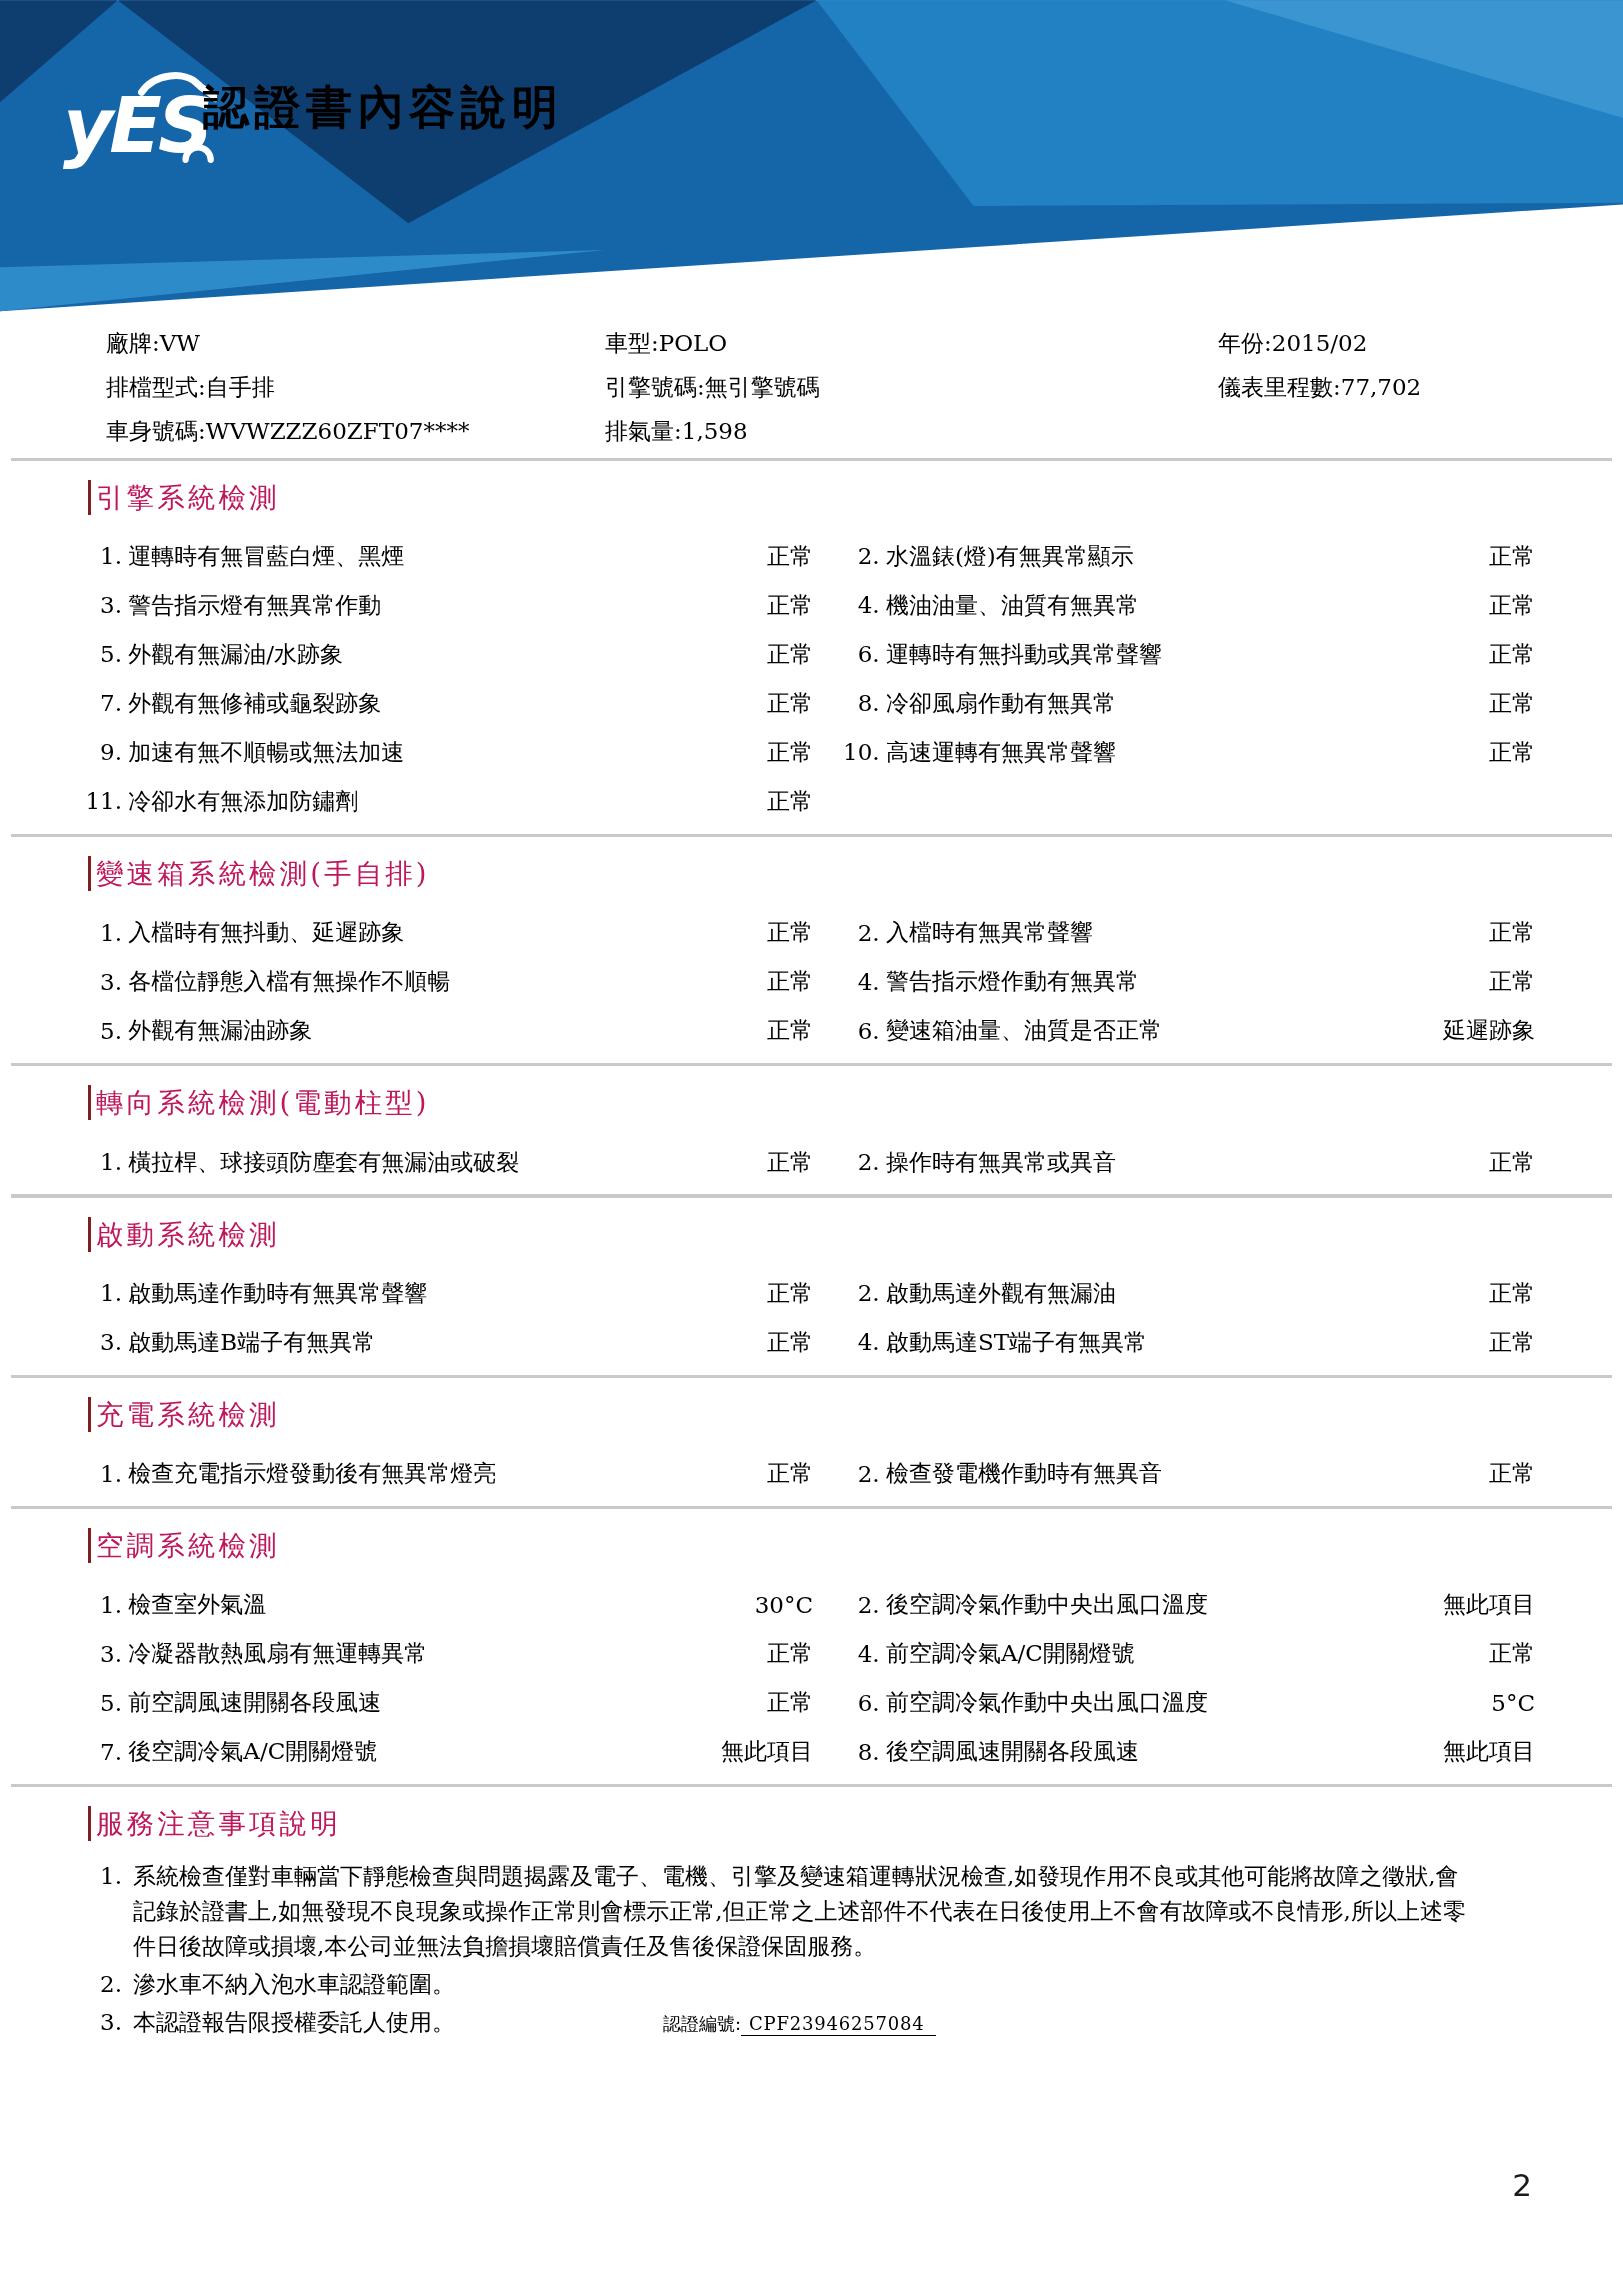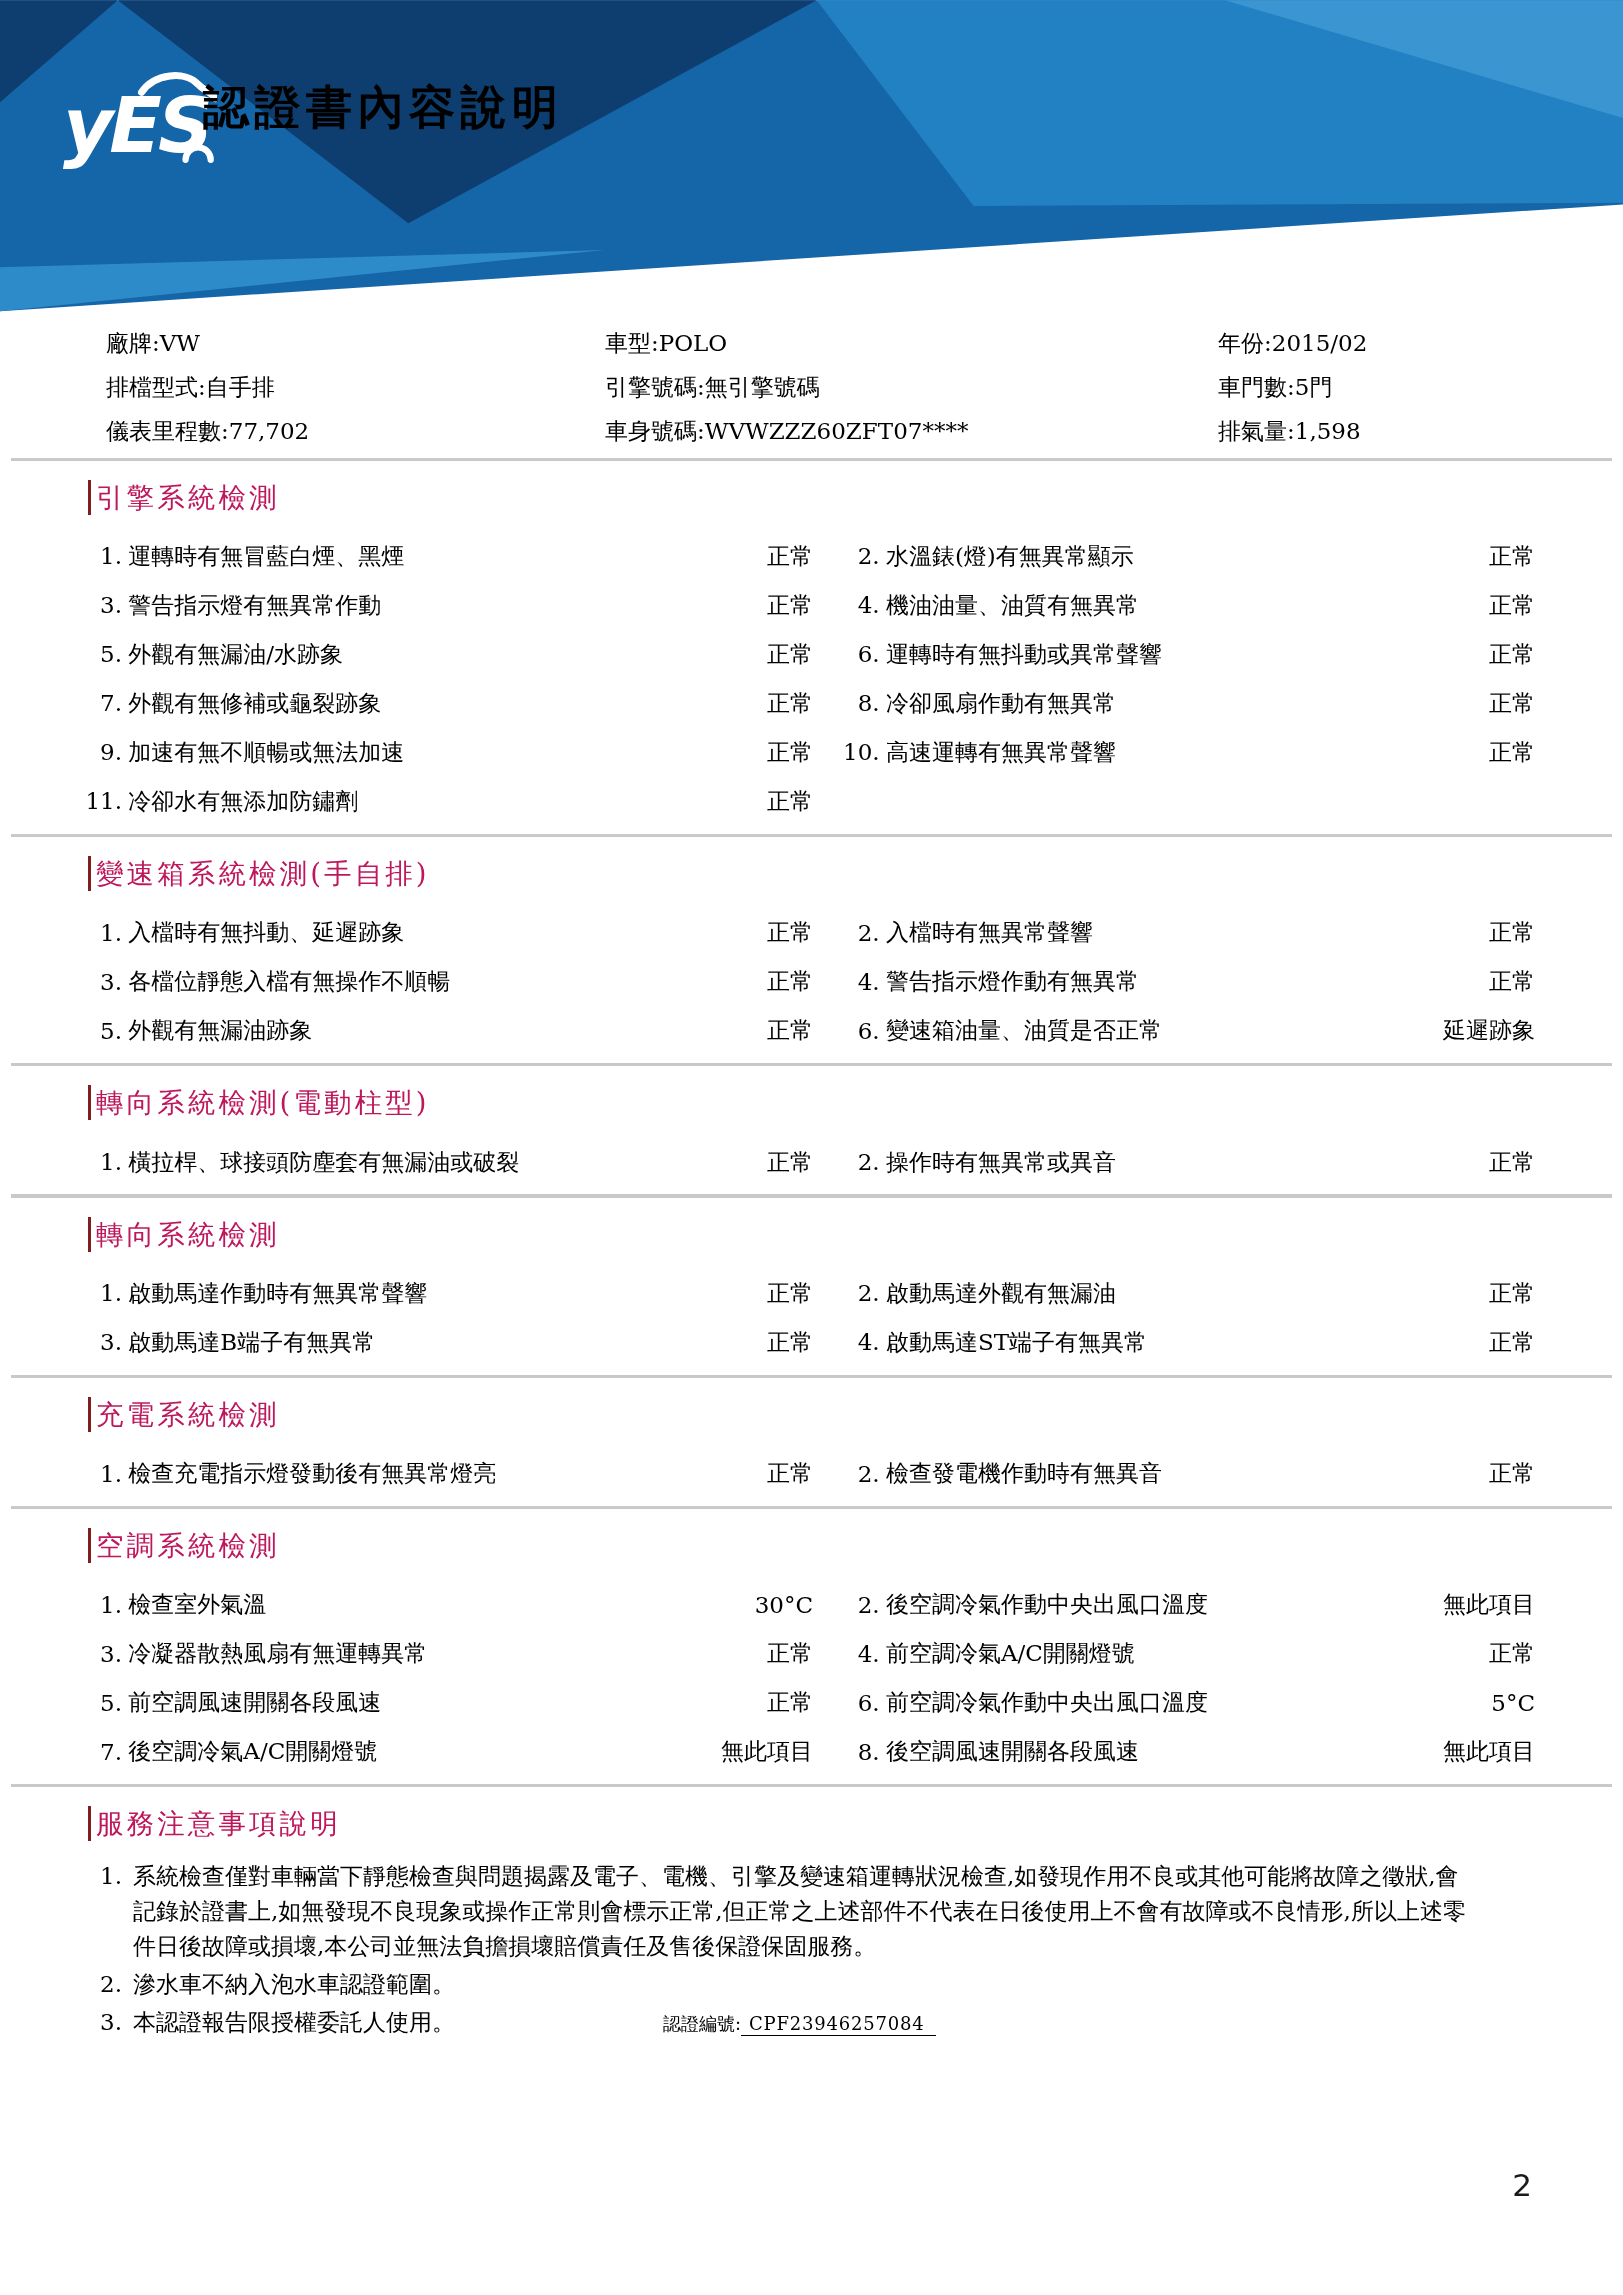--- a/index.html
+++ b/index.html
@@ -97,23 +97,20 @@
   </div>
 
   <div class="vi-cell">
     <span>排檔型式:</span><span>自手排</span>
   </div>
 
   <div class="vi-cell">
     <span>引擎號碼:</span><span>無引擎號碼</span>
   </div>
 
-  <div class="vi-cell">
-    <span>車門數:</span><span>5門</span>
-  </div>
 
   <div class="vi-cell">
     <span>儀表里程數:</span><span>77,702</span>
   </div>
 
   <div class="vi-cell">
     <span>車身號碼:</span><span>WVWZZZ60ZFT07****</span>
   </div>
 
   <div class="vi-cell">
@@ -249,21 +246,21 @@
   <div class="item">
     <span class="item-no">2.</span>
     <span class="item-text">操作時有無異常或異音</span>
     <span class="item-result">正常</span>
   </div>
 </div>
     <div class="divider"></div>
   </section>
 
   <section class="section">
-    <h2 class="section-title">轉向系統檢測</h2>
+    <h2 class="section-title">啟動系統檢測</h2>
     <div class="items">
   <div class="item">
     <span class="item-no">1.</span>
     <span class="item-text">啟動馬達作動時有無異常聲響</span>
     <span class="item-result">正常</span>
   </div>
 
   <div class="item">
     <span class="item-no">2.</span>
     <span class="item-text">啟動馬達外觀有無漏油</span>

